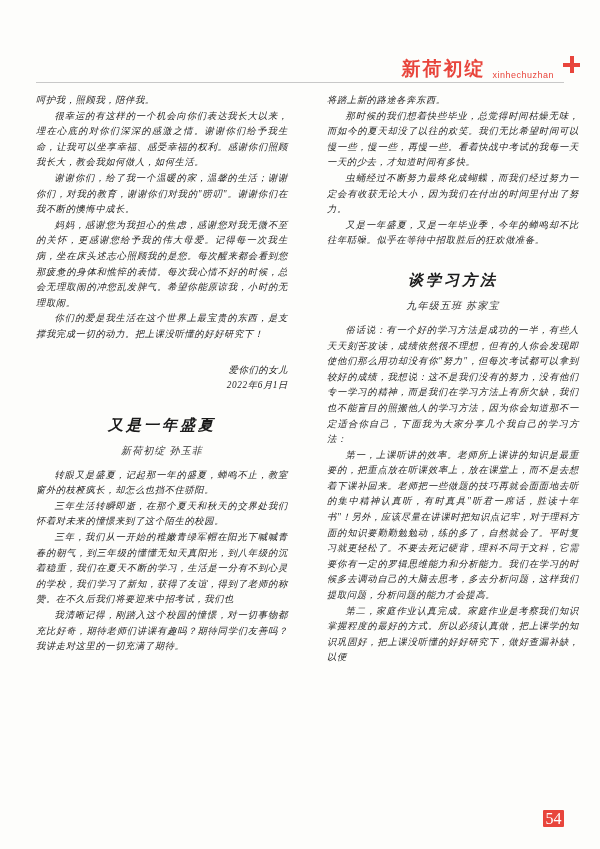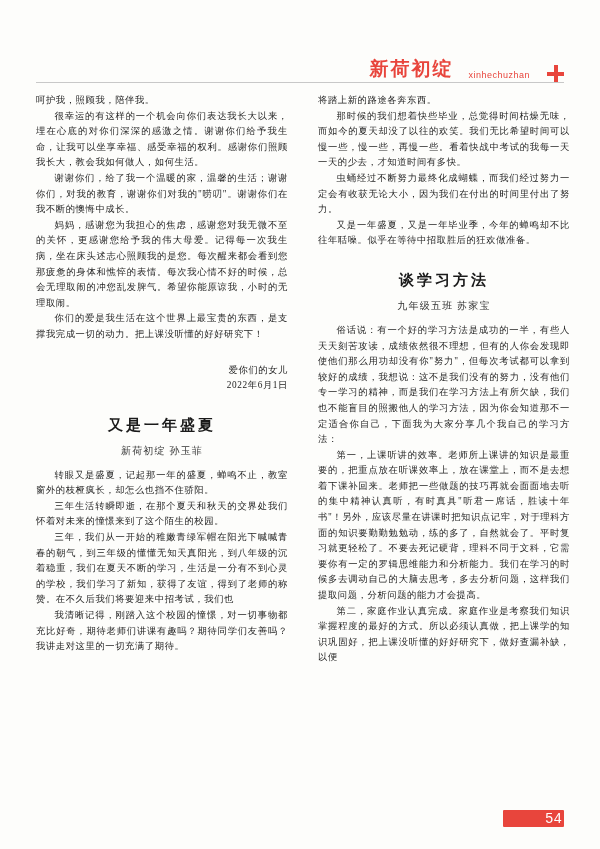--- a/index.html
+++ b/index.html
@@ -18,24 +18,24 @@
   .page {
     position: absolute;
     inset: 0;
     background: #fdfdfb;
   }
 
   
   .masthead {
     position: absolute;
     top: 56px;
-    right: 36px;
+    right: 20px;
     display: flex;
-    align-items: flex-end;
-    gap: 15px;
+    align-items: flex-start;
+    gap: 7px;
   }
   .masthead-title {
     font-family: "Liberation Serif", serif;
     font-size: 19px;
     font-weight: bold;
     color: #e8453c;
     letter-spacing: 2px;
   }
   .masthead-pinyin {
     font-family: "Liberation Sans", sans-serif;
@@ -69,21 +69,22 @@
   }
 
   
   .cols {
     position: absolute;
     top: 93px;
     left: 36px;
     right: 36px;
     bottom: 48px;
     display: flex;
-    gap: 30px;
+    gap: 39px;
+    font-style: italic;
   }
   .col {
     width: 252px;
     flex: 0 0 252px;
   }
 
   p.body {
     margin: 0 0 0 0;
     font-size: 9.3px;
     line-height: 15.6px;
@@ -120,27 +121,26 @@
 
   
   .pagenum {
     position: absolute;
     right: 36px;
     bottom: 22px;
     width: 21px;
     height: 17px;
     background: #e8453c;
     color: #fff;
-    font-family: Liberation Mono, monospace;
-    font-size: 14px;
+    font-family: Liberation Serif, serif;
+    font-size: 16px;
     display: flex;
     align-items: center;
     justify-content: center;
     border-radius: 1px;
-    padding-left: 40px;
   }
 </style>
 </head>
 <body>
 
 <div class="page">
 
   <div class="masthead">
     <span class="masthead-title">新荷初绽</span>
     <span class="masthead-pinyin">xinhechuzhan</span>

